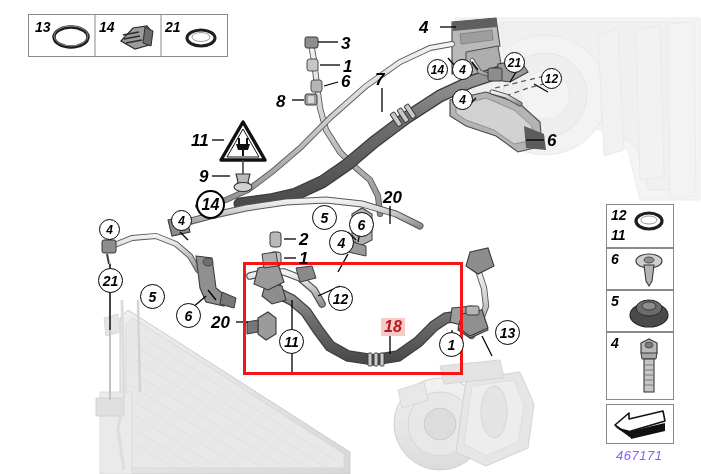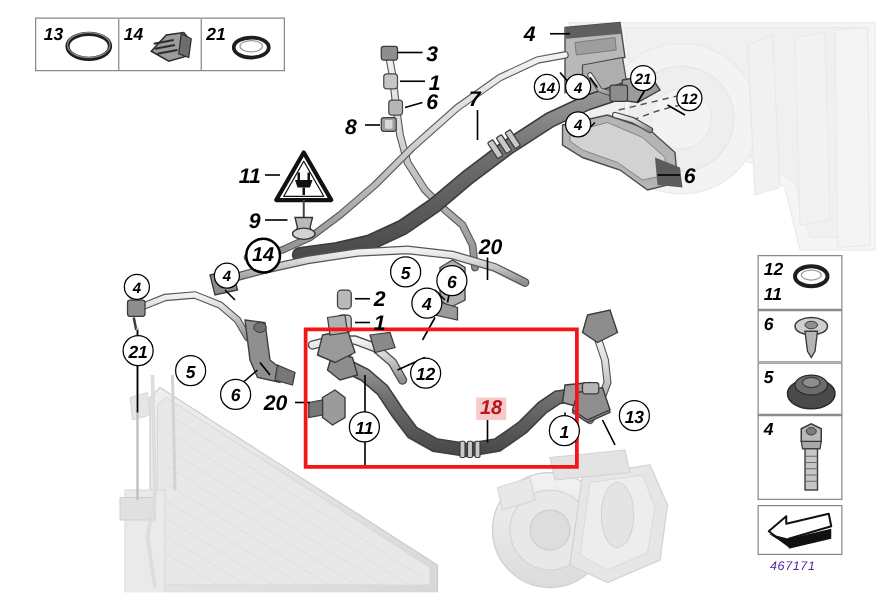--- a/index.html
+++ b/index.html
@@ -36,21 +36,21 @@
     font-family:"Liberation Sans",sans-serif;line-height:1.15;
   }
 
   
   .boxframe{position:absolute;border:1px solid #8a8a8a;background:#fff;box-sizing:border-box;}
   .cellnum{
     position:absolute;font-weight:bold;font-size:14px;color:#000;
     font-family:"Liberation Sans",sans-serif;
   }
   .refnum{
-    position:absolute;font-size:10px;color:#4c1d95;letter-spacing:.5px;
+    position:absolute;font-size:13px;color:#8b5cf6;letter-spacing:.5px;
     font-family:"Liberation Sans",sans-serif;
   }
 
   
   #redbox{
     position:absolute;border:3px solid #f41616;box-sizing:border-box;
     background:transparent;pointer-events:none;
   }
   svg{display:block;}
   .nosel{user-select:none;}

